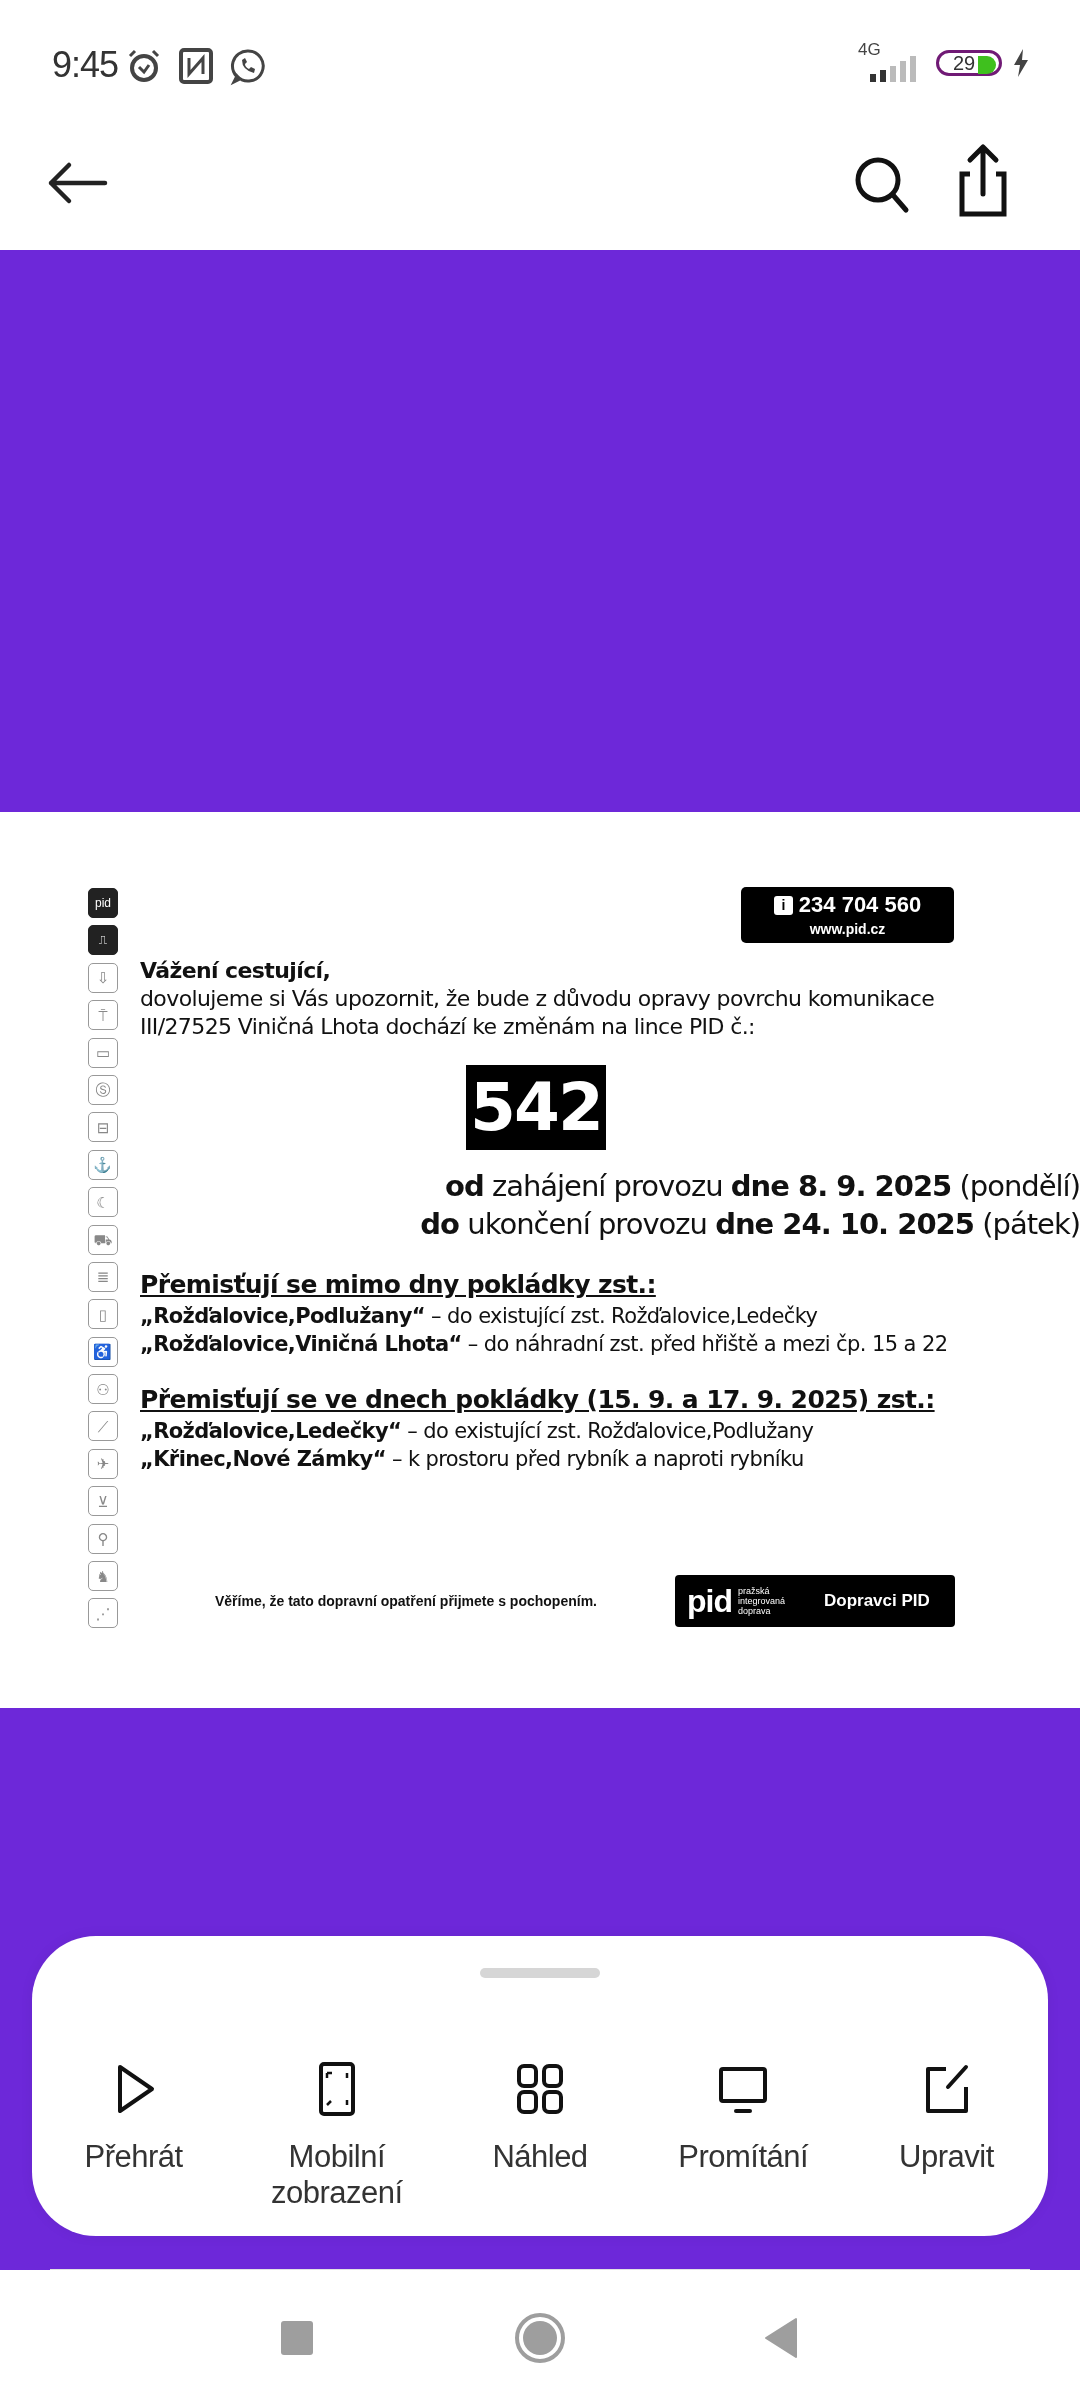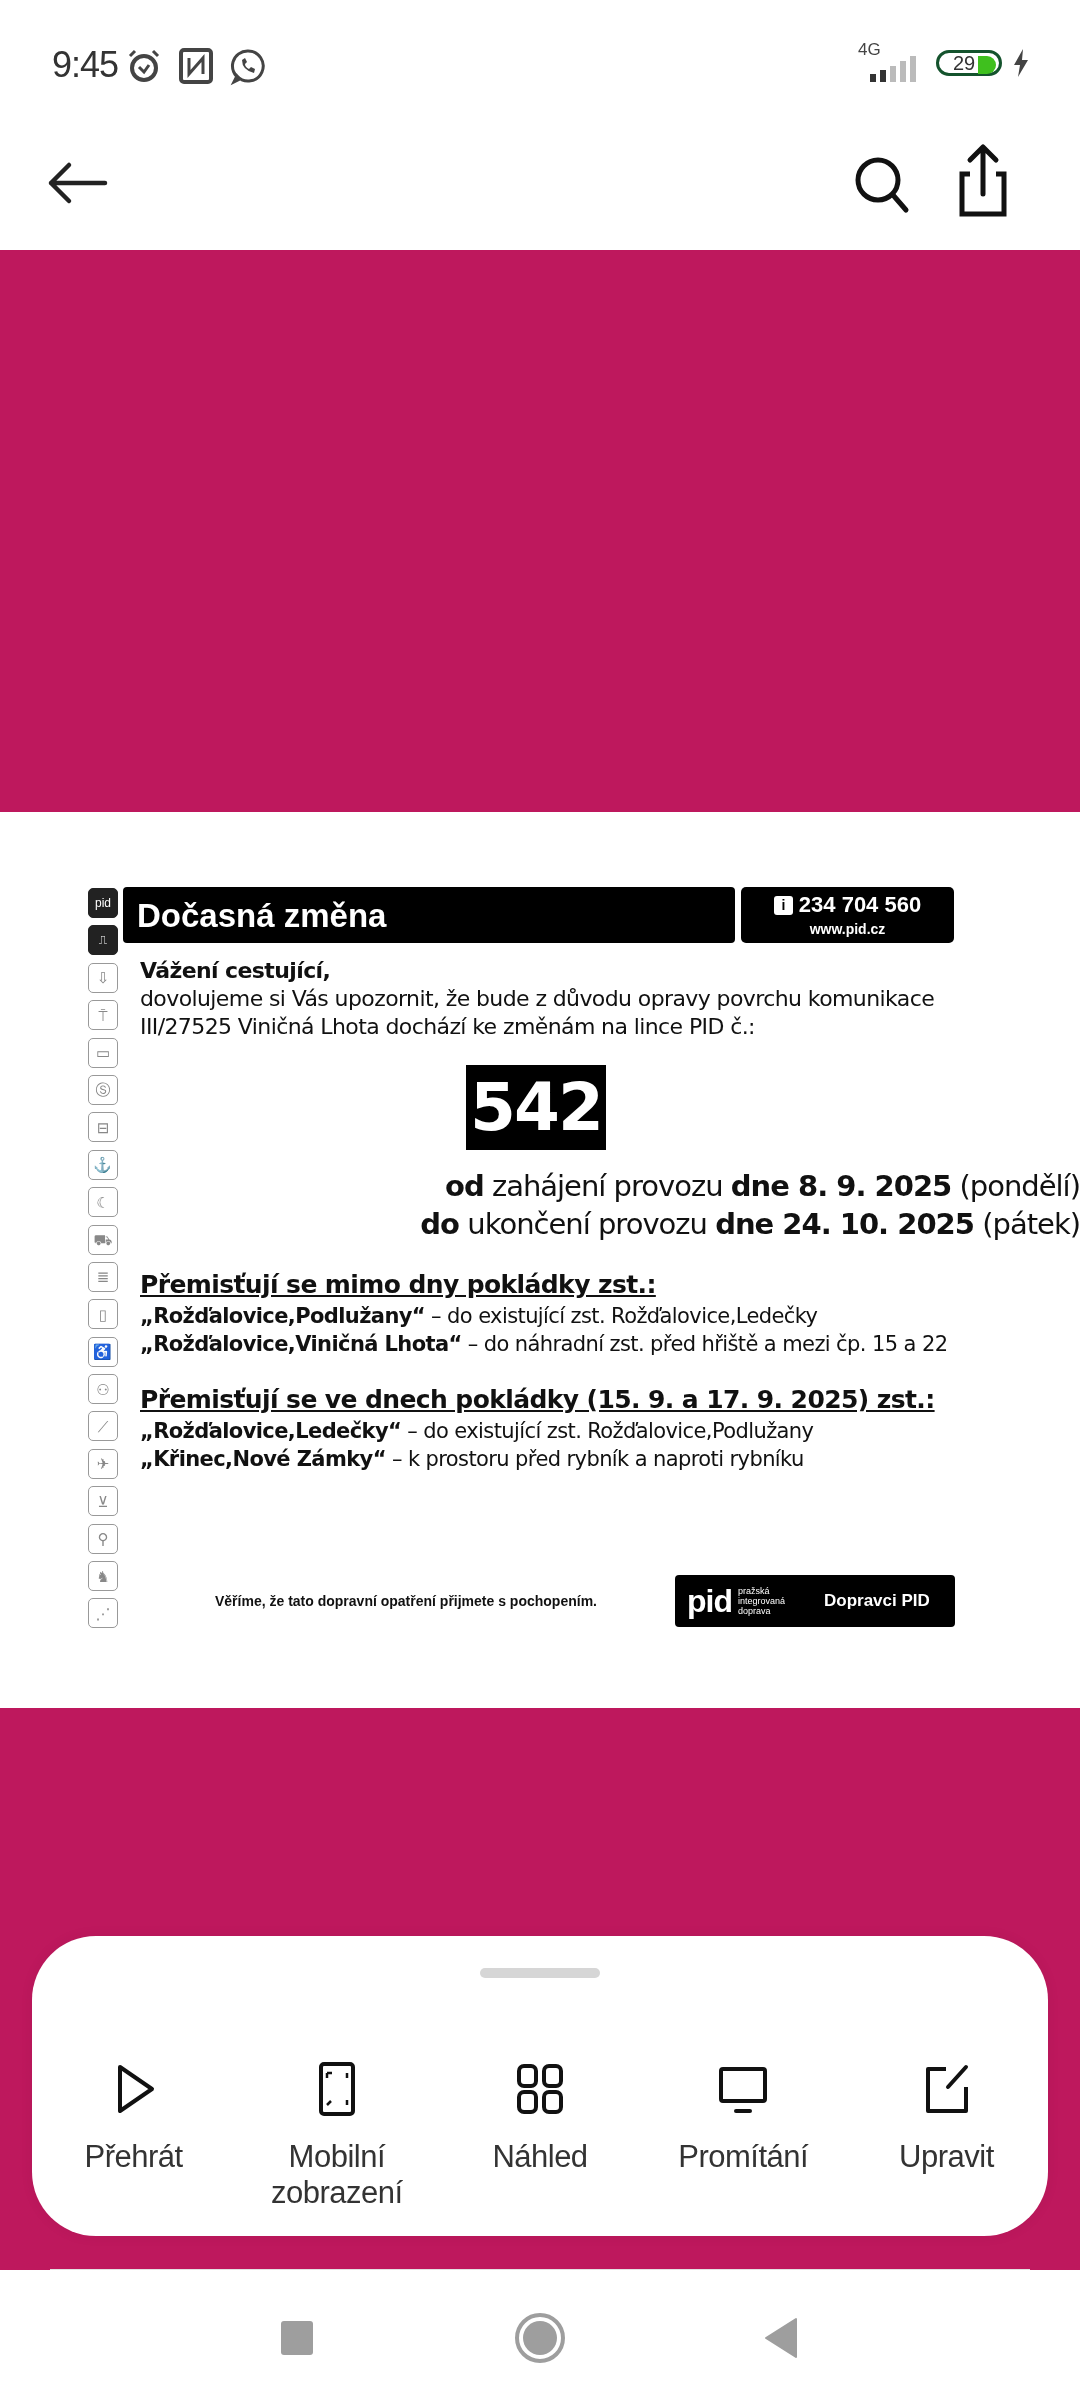--- a/index.html
+++ b/index.html
@@ -9,32 +9,32 @@
   
   .status-bar { position: absolute; left: 0; top: 0; width: 1080px; height: 120px; background: #fff; }
   .sb-time { position: absolute; left: 52px; top: 44px; font-size: 36px; color: #333; letter-spacing: -1px; }
   .sb-icon { position: absolute; top: 46px; }
   .sb-right { position: absolute; right: 50px; top: 42px; display: flex; align-items: center; gap: 10px; }
   .net { position: relative; width: 70px; height: 42px; }
   .net .lbl { position: absolute; left: 2px; top: -2px; font-size: 17px; color: #444; }
   .bars { position: absolute; left: 14px; bottom: 2px; display: flex; align-items: flex-end; gap: 4px; }
   .bars span { width: 6px; background: #bbb; }
   .bars span.on { background: #333; }
-  .battery { width: 66px; height: 26px; border: 3px solid #14532d; border-radius: 15px; position: relative; display: flex; align-items: center; padding-left: 14px; font-size: 20px; color: #333; }
+  .battery { width: 66px; height: 26px; border: 3px solid #701a75; border-radius: 15px; position: relative; display: flex; align-items: center; padding-left: 14px; font-size: 20px; color: #333; }
   .battery .fill { position: absolute; right: 3px; top: 3px; width: 18px; height: 18px; background: #3fc01e; border-radius: 0 9px 9px 0; }
 
   
   .app-bar { position: absolute; left: 0; top: 120px; width: 1080px; height: 130px; background: #fff; }
   .back-btn { position: absolute; left: 42px; top: 28px; width: 70px; height: 70px; display: flex; align-items: center; justify-content: center; }
   .title { position: absolute; left: 232px; top: 30px; width: 600px; font-size: 50px; color: #111; white-space: nowrap; overflow: hidden; letter-spacing: -1px; }
   .search-btn { position: absolute; left: 848px; top: 30px; width: 70px; height: 70px; }
   .share-btn { position: absolute; left: 948px; top: 22px; width: 70px; height: 80px; }
 
   
-  .viewer { position: absolute; left: 0; top: 250px; width: 1080px; height: 2020px; background: #be185d; }
+  .viewer { position: absolute; left: 0; top: 250px; width: 1080px; height: 2020px; background: #6d28d9; }
   .page { position: absolute; left: 0; top: 562px; width: 1080px; height: 896px; background: #fff; }
 
   
   .side-icons { position: absolute; left: 88px; top: 76px; width: 30px; display: flex; flex-direction: column; gap: 7.4px; }
   .si { width: 30px; height: 30px; border: 1.5px solid #999; border-radius: 5px; display: flex; align-items: center; justify-content: center; font-size: 15px; color: #888; line-height: 1; }
   .si.dark { background: #222; border-color: #222; color: #fff; font-size: 12px; }
 
   .hdr-main { position: absolute; left: 123px; top: 75px; width: 612px; height: 56px; background: #000; border-radius: 4px; color: #fff; font-weight: bold; font-size: 33px; padding: 10px 0 0 14px; }
   .hdr-phone { position: absolute; left: 741px; top: 75px; width: 213px; height: 56px; background: #000; border-radius: 5px; color: #fff; text-align: center; }
   .hdr-phone .num { font-weight: bold; font-size: 22px; margin-top: 5px; display: flex; align-items: center; justify-content: center; gap: 6px; }
@@ -161,21 +161,20 @@
       <div class="si">♿</div>
       <div class="si">⚇</div>
       <div class="si">⟋</div>
       <div class="si">✈</div>
       <div class="si">⊻</div>
       <div class="si">⚲</div>
       <div class="si">♞</div>
       <div class="si">⋰</div>
     </div>
 
-    <div class="hdr-main">Dočasná změna</div>
     <div class="hdr-phone">
       <div class="num">
           <span class="info">i</span>
           <span>234 704 560</span>
         </div>
       <div class="url">www.pid.cz</div>
     </div>
 
     <div class="intro">
       <div class="greet">Vážení cestující,</div>

